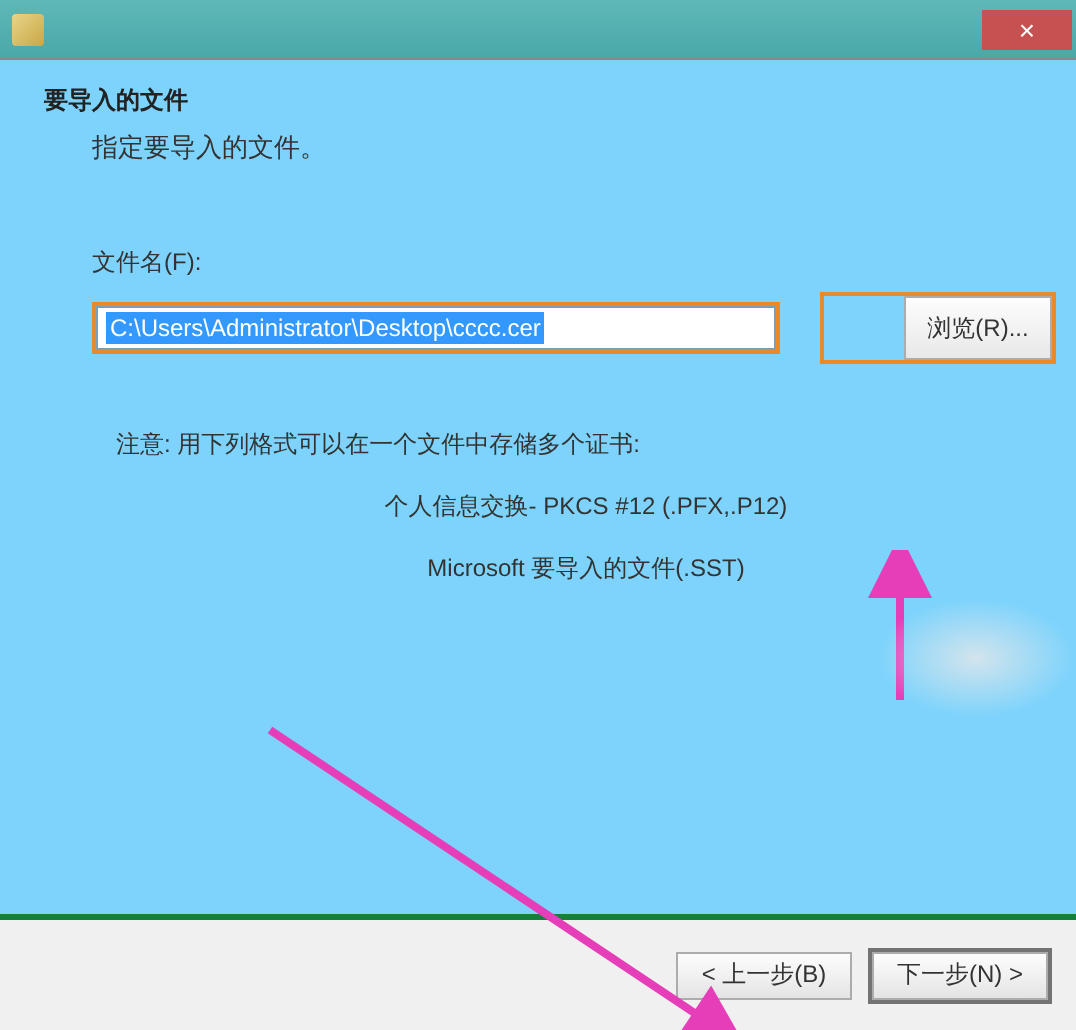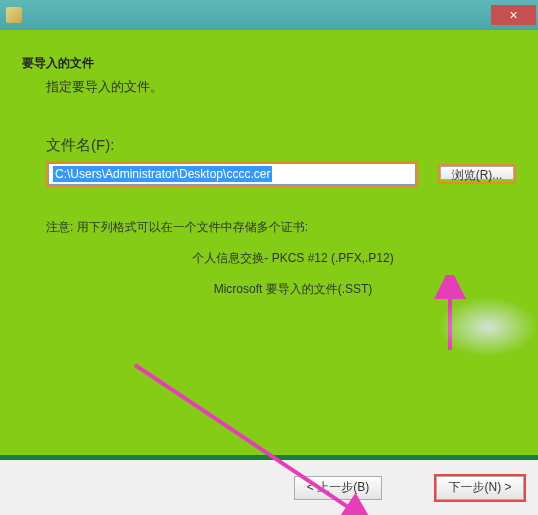--- a/index.html
+++ b/index.html
@@ -37,89 +37,90 @@
       background: #c75050;
       color: #fff;
       display: flex;
       align-items: center;
       justify-content: center;
       font-size: 14px;
       cursor: pointer;
       margin-right: 2px;
     }
     .content {
-      background: #84cc16;
+      background: #7dd3fc;
       height: 430px;
-      padding: 25px 22px 0 22px;
-      border-bottom: 5px solid #15803d;
+      padding: 12px 22px 0 22px;
+      border-bottom: 3px solid #15803d;
       position: relative;
     }
     .page-title {
       font-size: 12px;
       font-weight: bold;
       color: #222;
       margin-bottom: 6px;
     }
     .page-subtitle {
       font-size: 13px;
       color: #333;
       margin-left: 24px;
       margin-bottom: 40px;
     }
     .field-label {
-      font-size: 15px;
+      font-size: 12px;
       color: #333;
       margin-left: 24px;
       margin-bottom: 6px;
     }
     .file-row {
       display: flex;
       align-items: center;
       margin-left: 24px;
       gap: 20px;
     }
     .file-input-wrap {
       border: 2px solid #e88a2a;
       padding: 0;
       flex: 0 0 auto;
     }
     .file-input {
-      width: 368px;
+      width: 340px;
       height: 22px;
       border: 1px solid #7a9ebd;
       background: #fff;
       padding: 2px 4px;
       font-size: 12px;
       font-family: inherit;
       outline: none;
     }
     .file-input-selection {
       background: #3399ff;
       color: #fff;
       padding: 1px 2px;
       display: inline-block;
     }
     .browse-wrap {
       border: 2px solid #e88a2a;
       padding: 0;
     }
     .browse-btn {
       width: 74px;
-      height: 14px;
+      height: 32px;
       background: linear-gradient(to bottom, #fdfdfd, #e8e8e8);
       border: 1px solid #acacac;
       font-size: 12px;
       font-family: inherit;
       cursor: pointer;
       color: #333;
+      margin-left: 40px;
     }
     .note-text {
       font-size: 12px;
       color: #333;
-      margin-left: 24px;
+      margin-left: 36px;
       margin-top: 32px;
       margin-bottom: 14px;
     }
     .format-item {
       font-size: 12px;
       color: #333;
       margin-left: 48px;
       margin-bottom: 14px;
       text-align: center;
     }
@@ -137,24 +138,23 @@
       height: 24px;
       background: linear-gradient(to bottom, #fdfdfd, #e4e4e4);
       border: 1px solid #acacac;
       font-size: 12px;
       font-family: inherit;
       cursor: pointer;
       color: #333;
       padding: 0 10px;
     }
     .next-wrap {
-      border: 2px solid #ef4444;
+      border: 2px solid #737373;
       padding: 0;
       display: inline-block;
-      margin-left: 44px;
     }
     .arrow1 {
       position: absolute;
       top: 245px;
       left: 430px;
       pointer-events: none;
     }
     .arrow2 {
       position: absolute;
       top: 330px;

